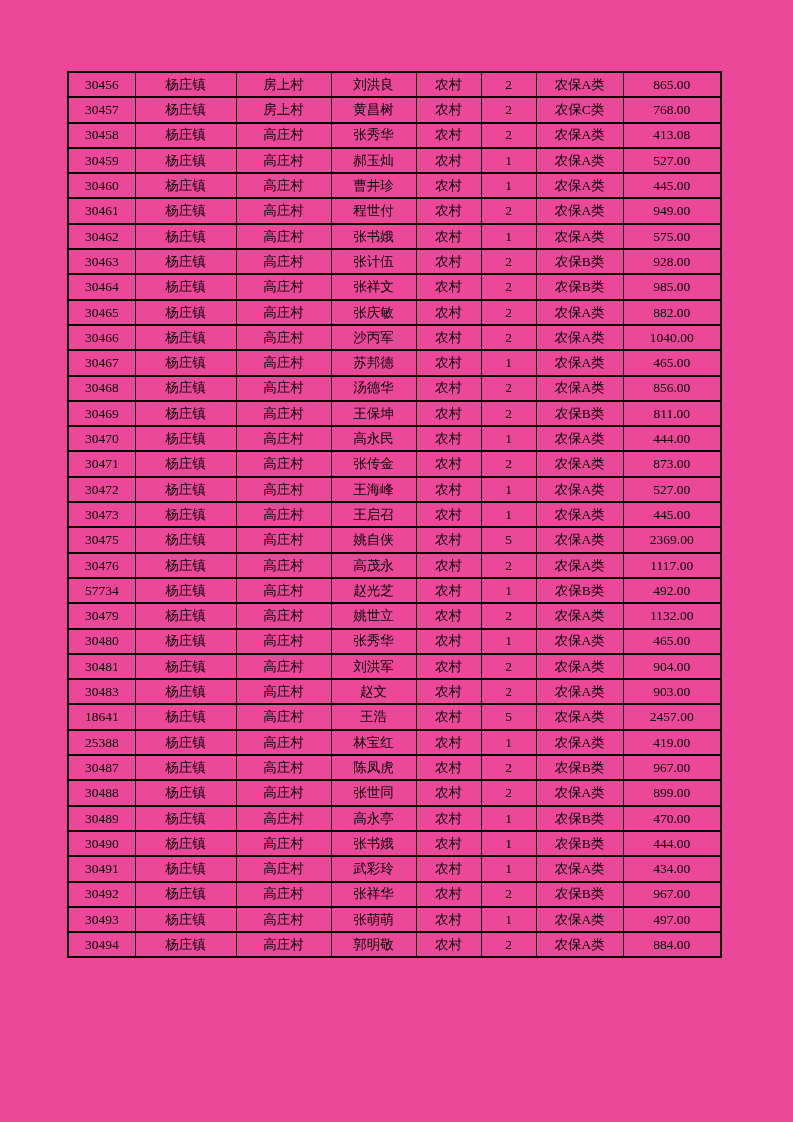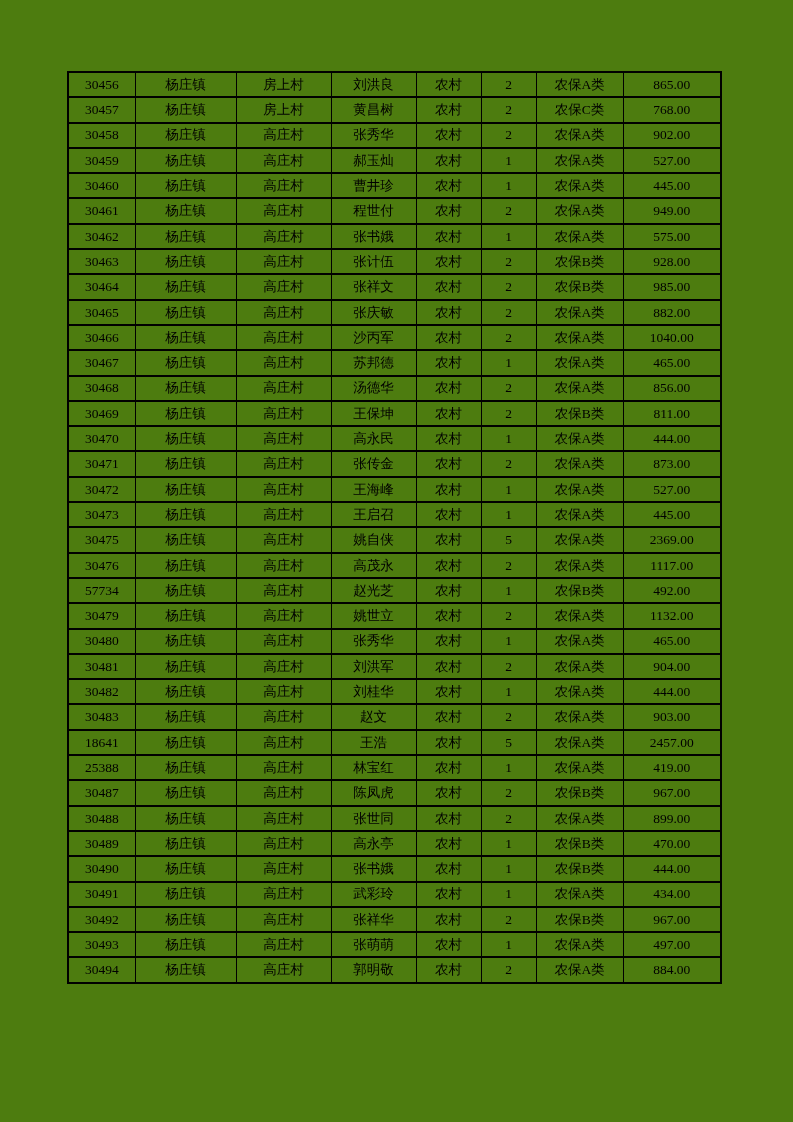--- a/index.html
+++ b/index.html
@@ -4,21 +4,21 @@
 <style>
   html, body {
     margin: 0;
     padding: 0;
     background: #ffffff;
   }
   .page {
     position: relative;
     width: 793px;
     height: 1122px;
-    background: #4d7c0f;
+    background: #ec4899;
     font-family: "Liberation Serif", "DejaVu Serif", serif;
     color: #000000;
     overflow: hidden;
   }
   table.benefits-table {
     position: absolute;
     left: 67px;
     top: 71px;
     width: 653px;
     border-collapse: collapse;
@@ -85,21 +85,21 @@
     <td>768.00</td>
   </tr>
         <tr>
     <td>30458</td>
     <td>杨庄镇</td>
     <td>高庄村</td>
     <td>张秀华</td>
     <td>农村</td>
     <td>2</td>
     <td>农保A类</td>
-    <td>902.00</td>
+    <td>413.08</td>
   </tr>
         <tr>
     <td>30459</td>
     <td>杨庄镇</td>
     <td>高庄村</td>
     <td>郝玉灿</td>
     <td>农村</td>
     <td>1</td>
     <td>农保A类</td>
     <td>527.00</td>
@@ -296,30 +296,20 @@
   </tr>
         <tr>
     <td>30481</td>
     <td>杨庄镇</td>
     <td>高庄村</td>
     <td>刘洪军</td>
     <td>农村</td>
     <td>2</td>
     <td>农保A类</td>
     <td>904.00</td>
-  </tr>
-        <tr>
-    <td>30482</td>
-    <td>杨庄镇</td>
-    <td>高庄村</td>
-    <td>刘桂华</td>
-    <td>农村</td>
-    <td>1</td>
-    <td>农保A类</td>
-    <td>444.00</td>
   </tr>
         <tr>
     <td>30483</td>
     <td>杨庄镇</td>
     <td>高庄村</td>
     <td>赵文</td>
     <td>农村</td>
     <td>2</td>
     <td>农保A类</td>
     <td>903.00</td>

